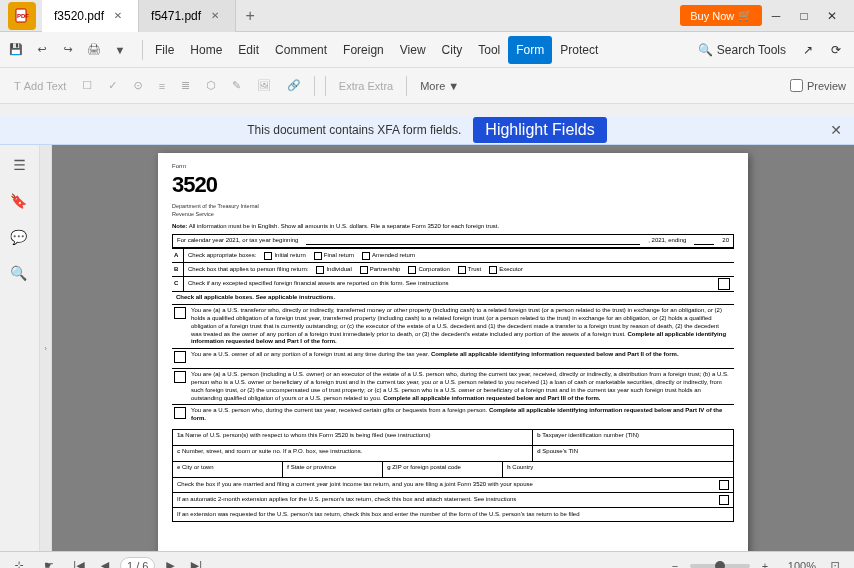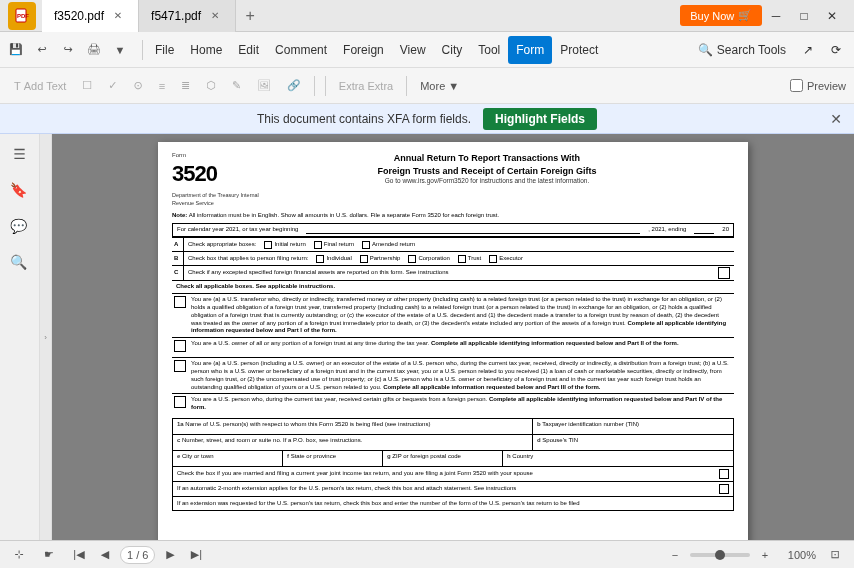--- a/index.html
+++ b/index.html
@@ -170,30 +170,30 @@
       background: #e8f0fe;
       height: 30px;
       display: flex;
       align-items: center;
       justify-content: center;
       gap: 12px;
       font-size: 12px;
       color: #333;
       border-bottom: 1px solid #c5d5f5;
       position: relative;
+      margin-top: 11px;
     }
     .highlight-fields-btn {
-      background: #15803d;
+      background: #1d4ed8;
       color: white;
       border: none;
       padding: 4px 12px;
       border-radius: 3px;
-      font-size: 12px;
-      cursor: pointer;
-      font-weight: bold;
+      font-size: 16px;
+      cursor: pointer;
     }
     .xfa-close {
       position: absolute;
       right: 8px;
       width: 20px;
       height: 20px;
       display: flex;
       align-items: center;
       justify-content: center;
       color: #555;
@@ -613,25 +613,20 @@
   <div class="collapse-handle">›</div>
 
   <div class="pdf-scroll">
     <div class="pdf-page">
 
       <div class="form-header">
         <div class="form-number-box">
           <span class="form-label">Form</span>
           <span class="form-number">3520</span>
         </div>
-        <div class="form-title-center">
-          <div class="form-title-main">Annual Return To Report Transactions With</div>
-          <div class="form-title-main">Foreign Trusts and Receipt of Certain Foreign Gifts</div>
-          <div class="form-title-sub">Go to www.irs.gov/Form3520 for instructions and the latest information.</div>
-        </div>
       </div>
 
       <div class="dept-info">
         <div>Department of the Treasury Internal</div>
         <div>Revenue Service</div>
       </div>
 
       <div class="note-line">
         <b>Note:</b>
         <span>All information must be in English. Show all amounts in U.S. dollars. File a separate Form 3520 for each foreign trust.</span>

